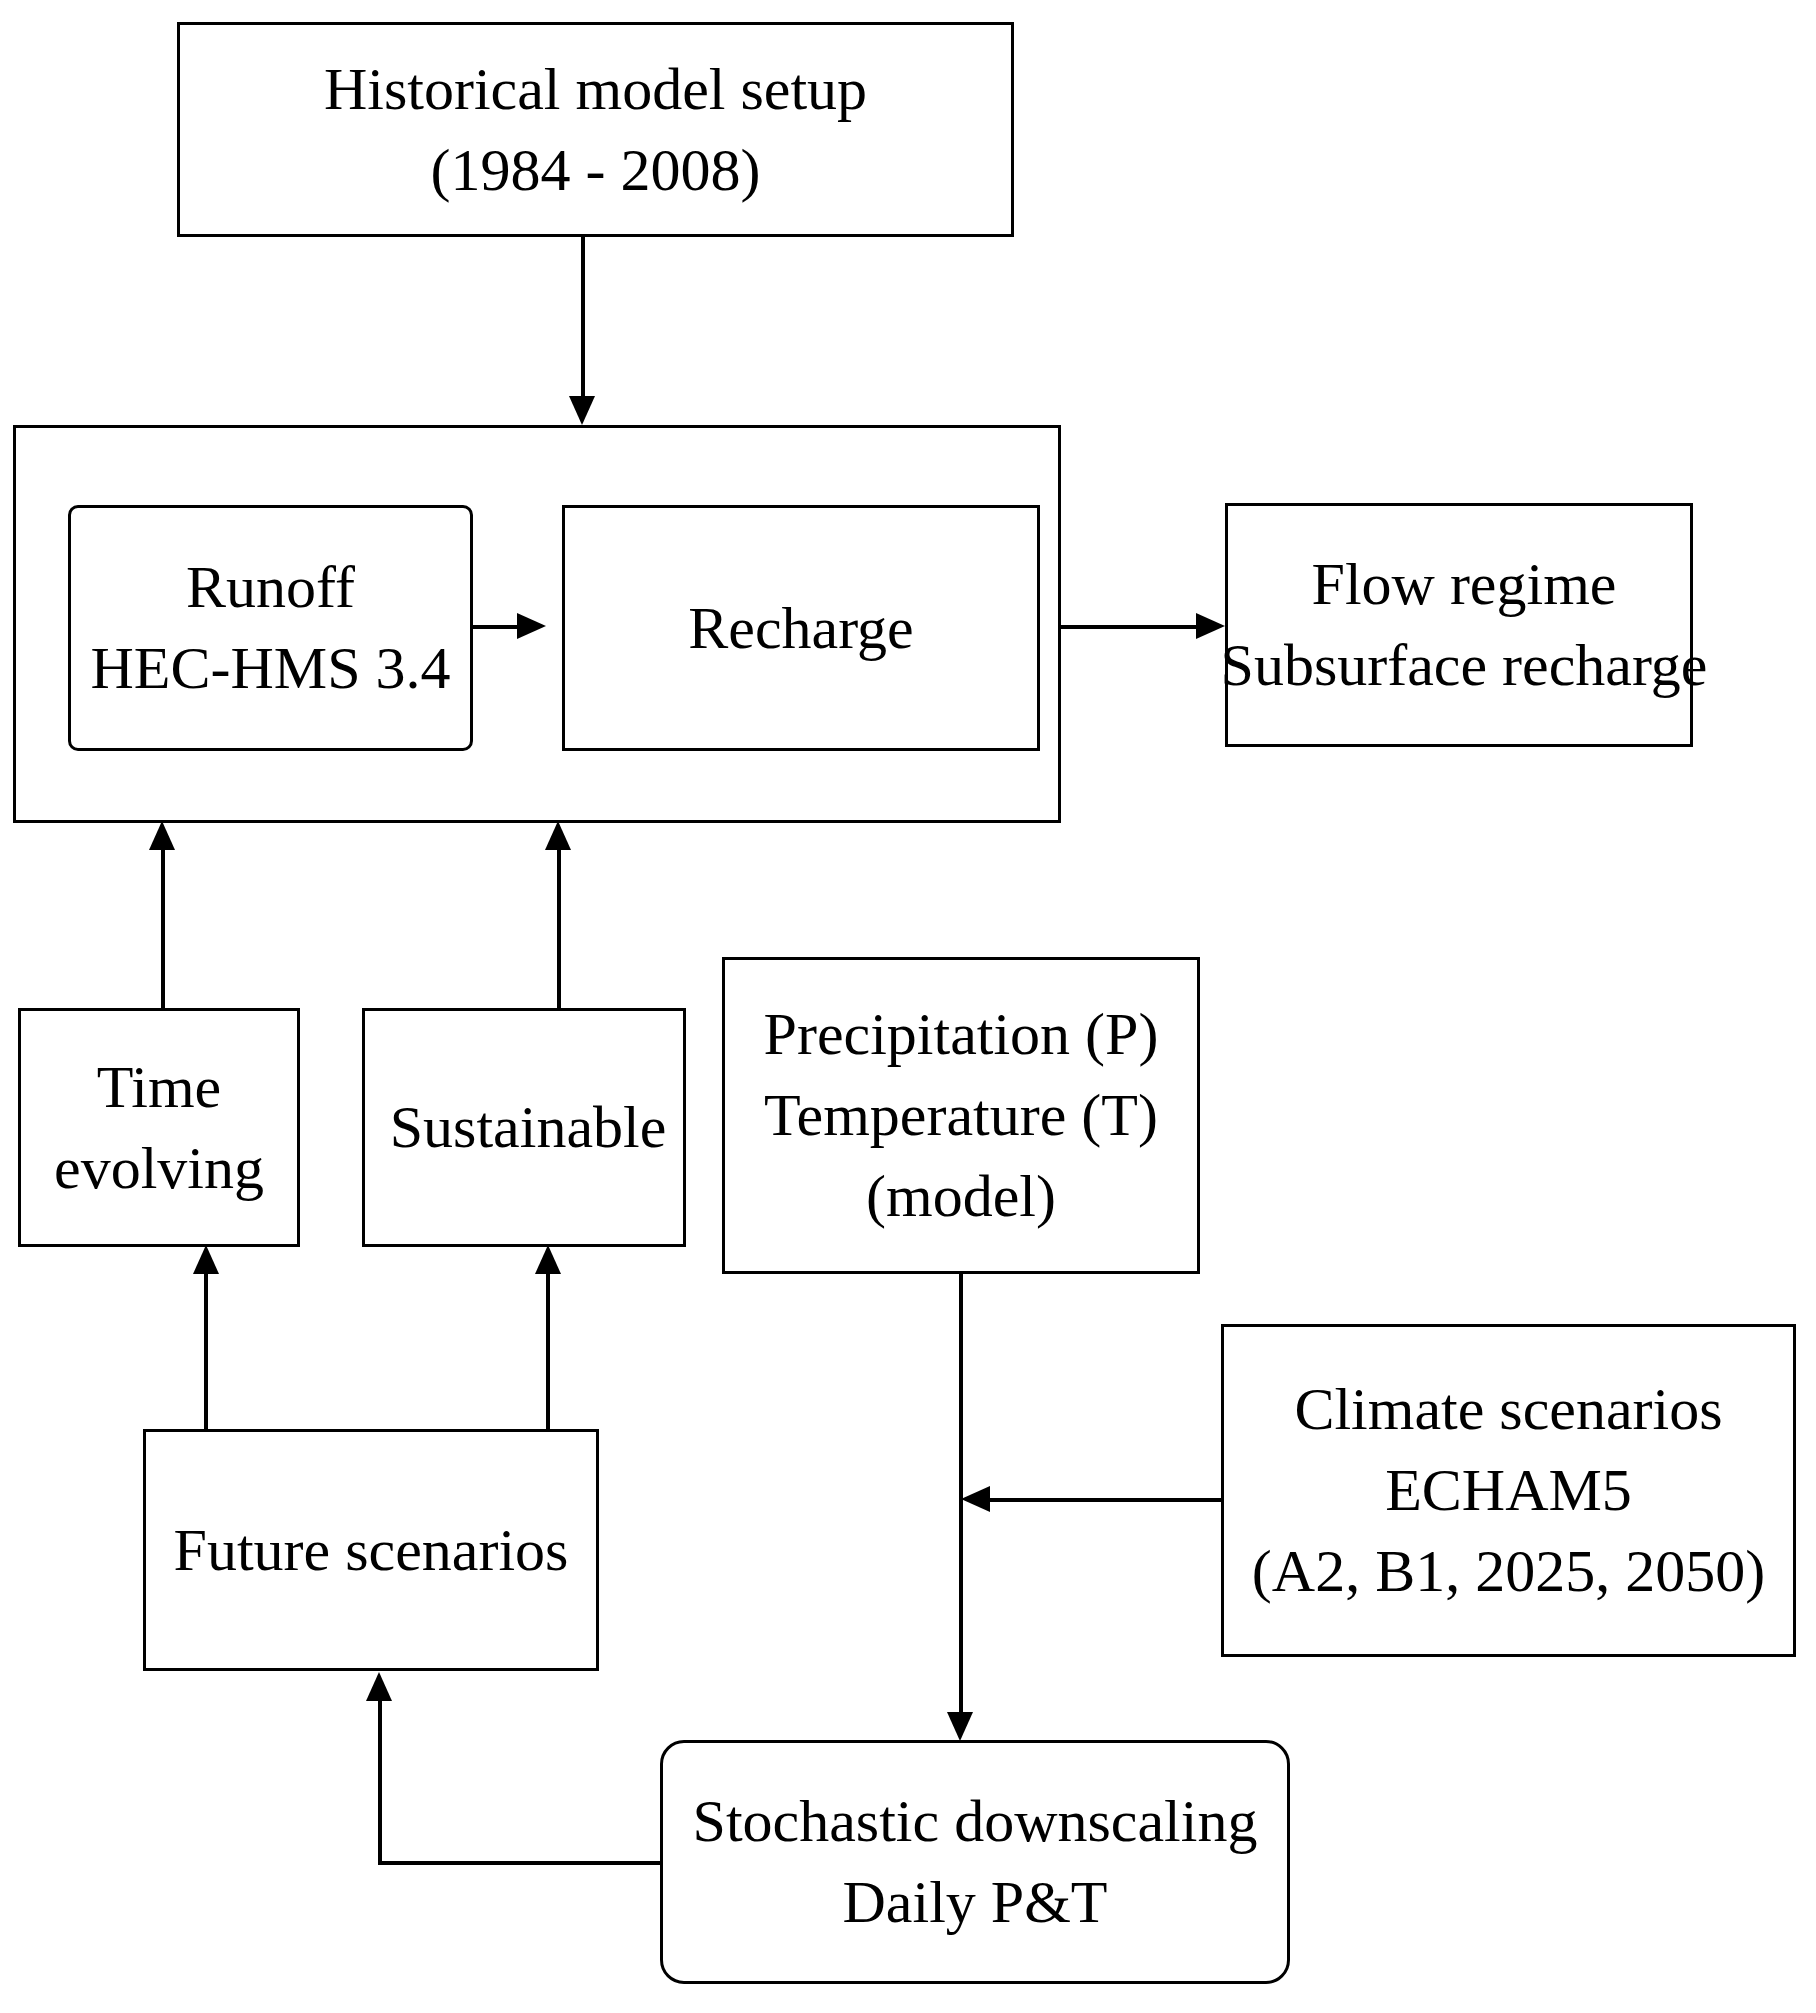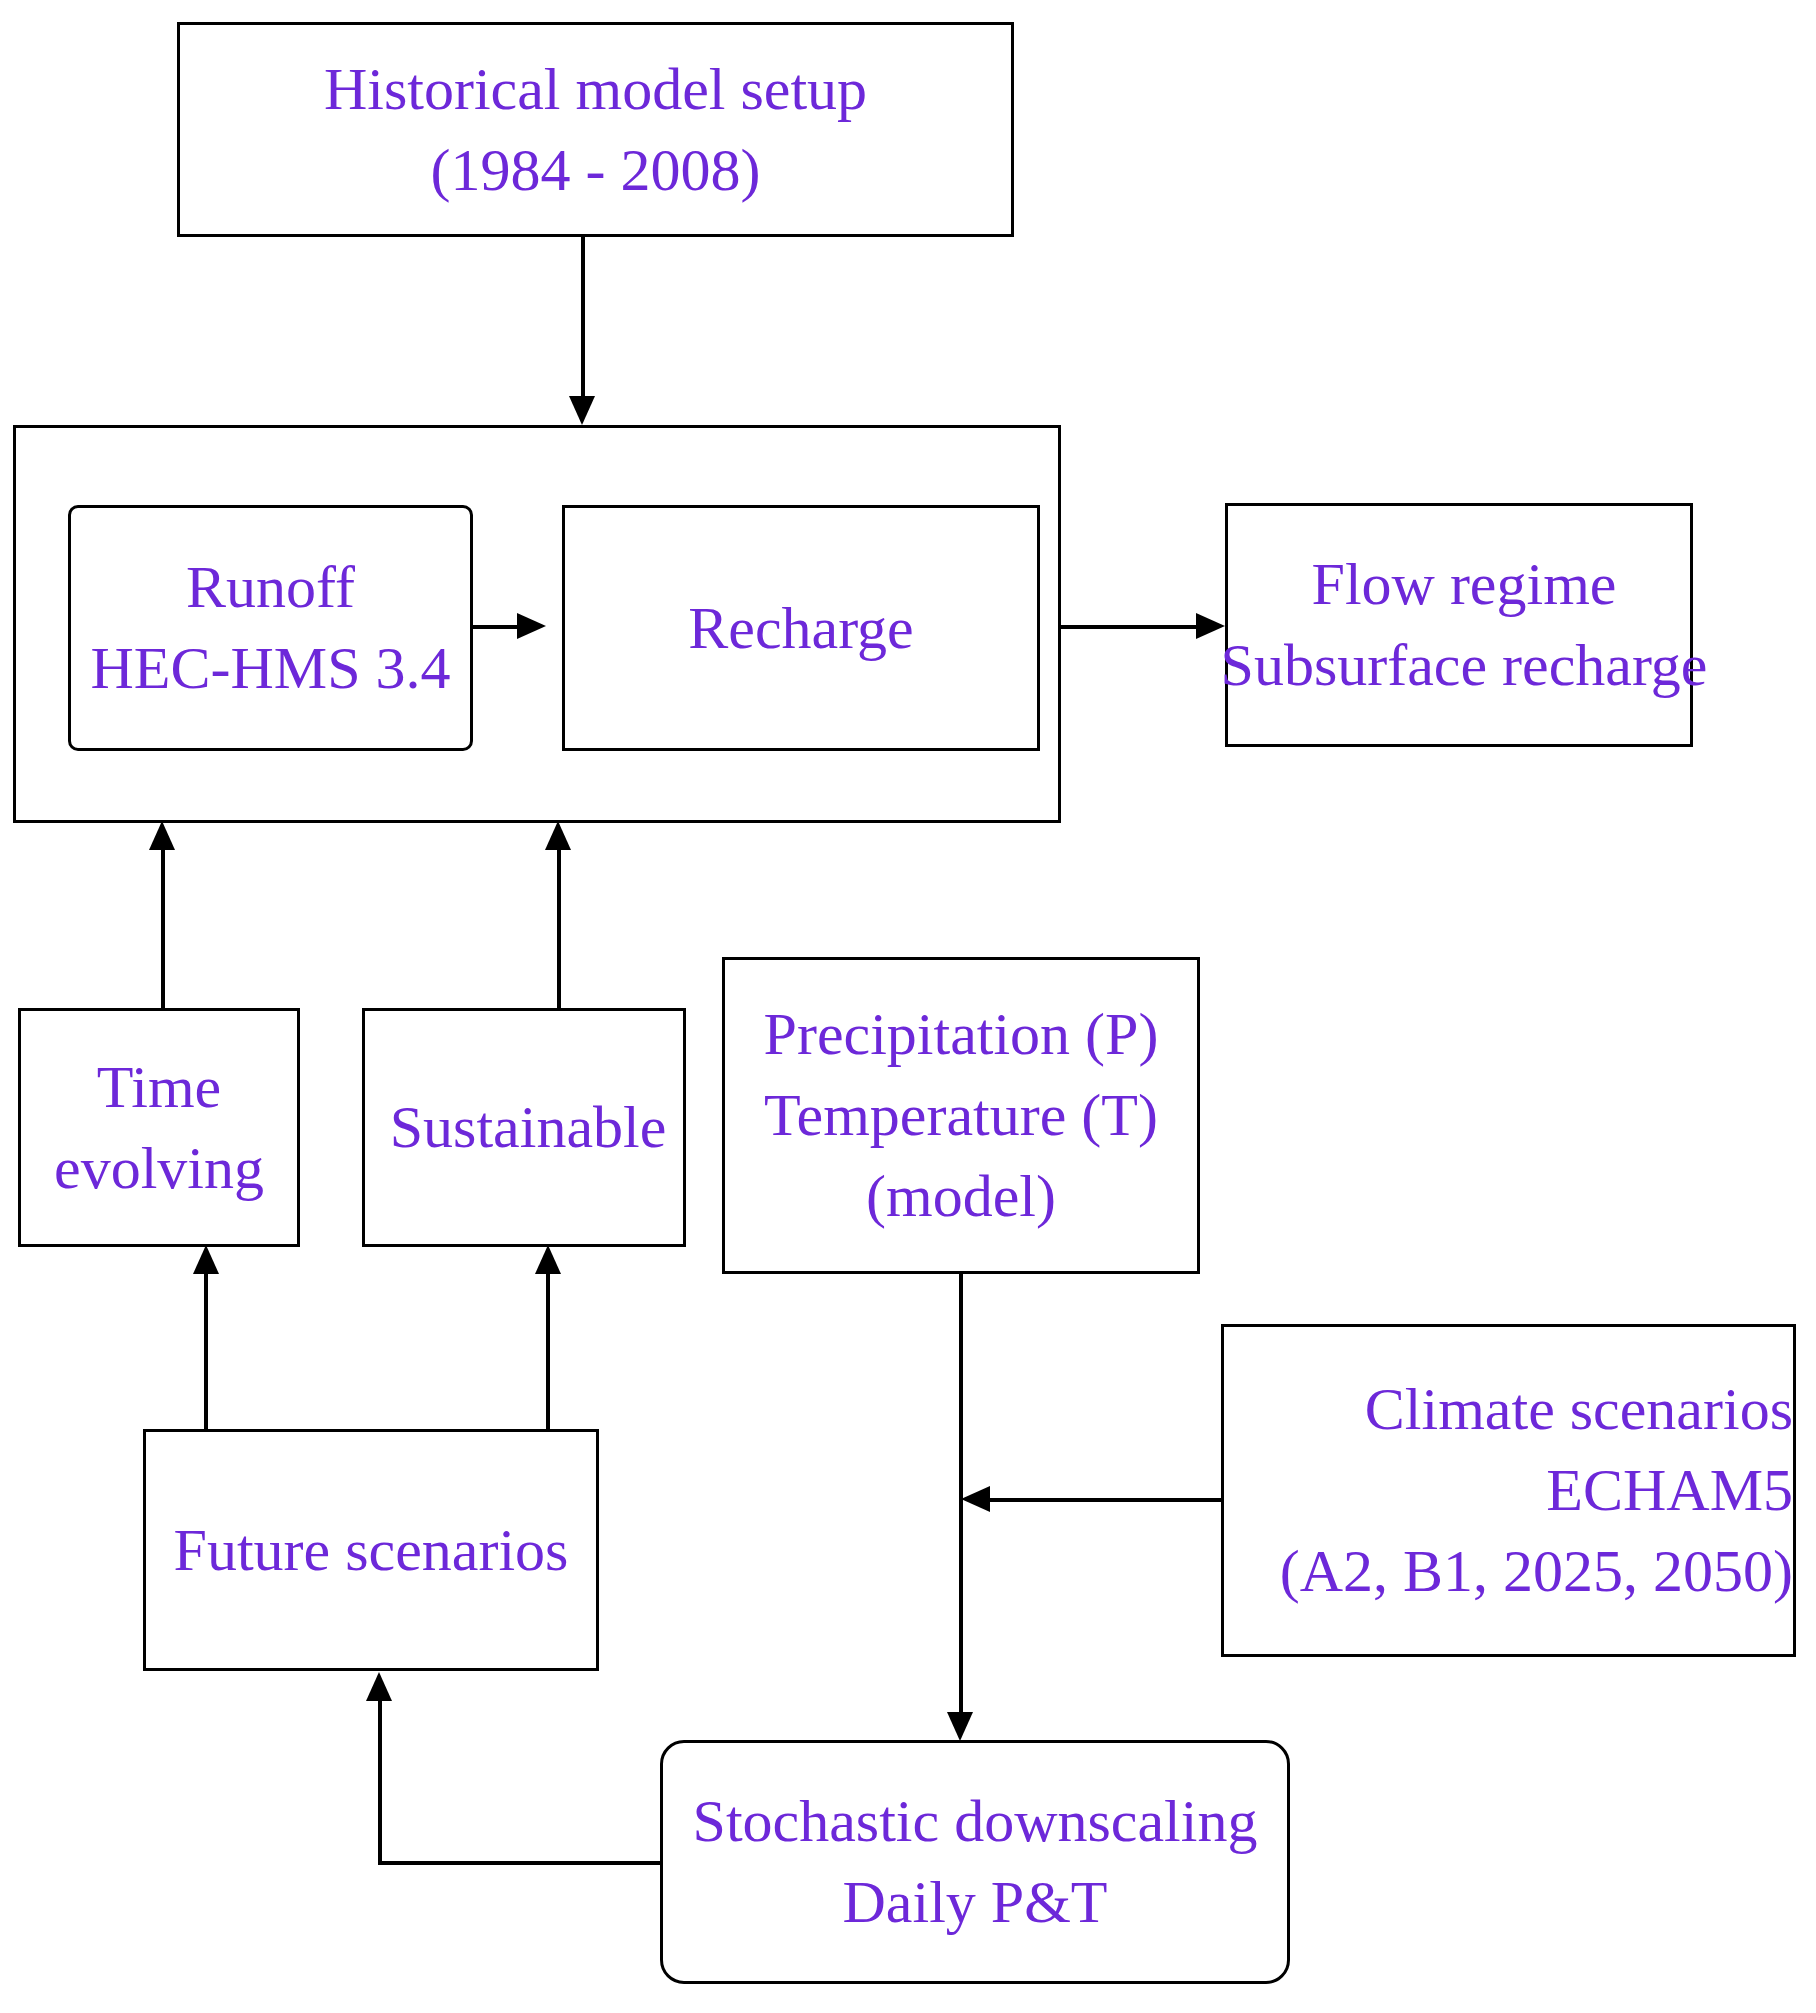--- a/index.html
+++ b/index.html
@@ -16,21 +16,21 @@
     border:3.6px solid #000;
     background:#fff;
     box-sizing:border-box;
     display:flex;
     flex-direction:column;
     align-items:center;
     justify-content:center;
     text-align:center;
     font-size:60px;
     line-height:1.35;
-    color:#6d28d9;
+    color:#000000;
   }
   .box .ln{white-space:nowrap;}
   .vline,.hline{position:absolute;background:#000;}
   .ah{position:absolute;width:0;height:0;}
   .ah-down{border-left:13.6px solid transparent;border-right:13.6px solid transparent;border-top:29px solid #000;}
   .ah-up{border-left:13.6px solid transparent;border-right:13.6px solid transparent;border-bottom:29px solid #000;}
   .ah-right{border-top:13.6px solid transparent;border-bottom:13.6px solid transparent;border-left:29px solid #000;}
   .ah-left{border-top:13.6px solid transparent;border-bottom:13.6px solid transparent;border-right:29px solid #000;}
 </style>
 </head>
@@ -67,21 +67,21 @@
   <div class="box" style="left:362px;top:1008px;width:324px;height:239px;padding-left:8px;">
     <div class="ln">Sustainable</div>
   </div>
 
   <div class="box" style="left:722px;top:957px;width:478px;height:317px;">
     <div class="ln">Precipitation (P)</div>
     <div class="ln">Temperature (T)</div>
     <div class="ln">(model)</div>
   </div>
 
-  <div class="box" style="left:1221px;top:1324px;width:575px;height:333px;align-items:flex-end;">
+  <div class="box" style="left:1221px;top:1324px;width:575px;height:333px;">
     <div class="ln">Climate scenarios</div>
     <div class="ln">ECHAM5</div>
     <div class="ln">(A2, B1, 2025, 2050)</div>
   </div>
 
   <div class="box" style="left:143px;top:1429px;width:456px;height:242px;">
     <div class="ln">Future scenarios</div>
   </div>
 
   <div class="box" style="left:660px;top:1740px;width:630px;height:244px;border-radius:24px;">

